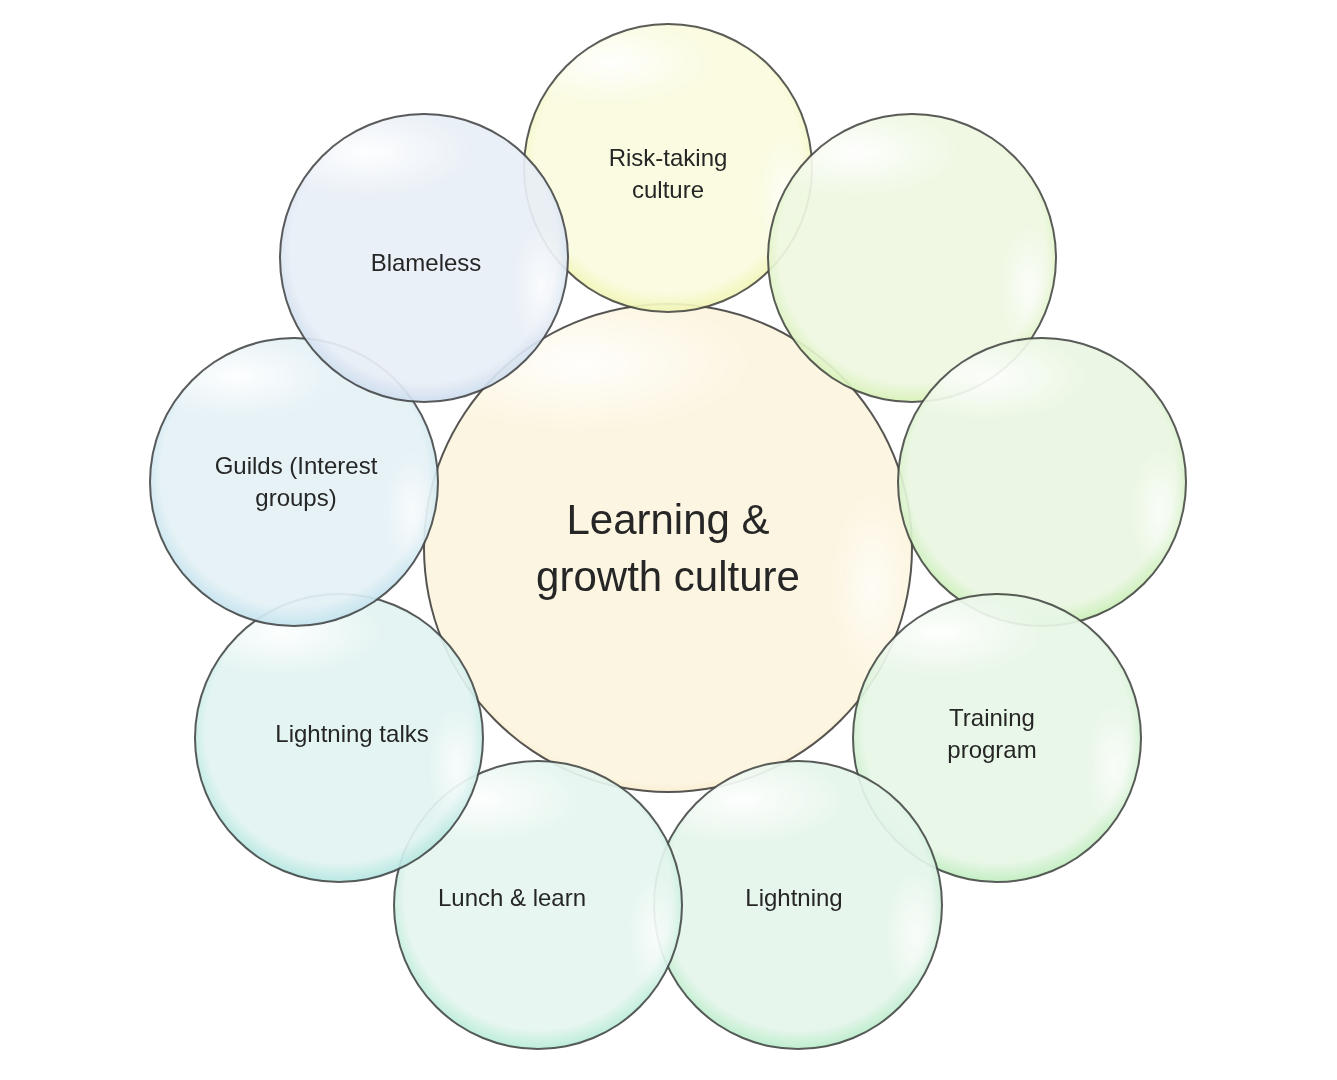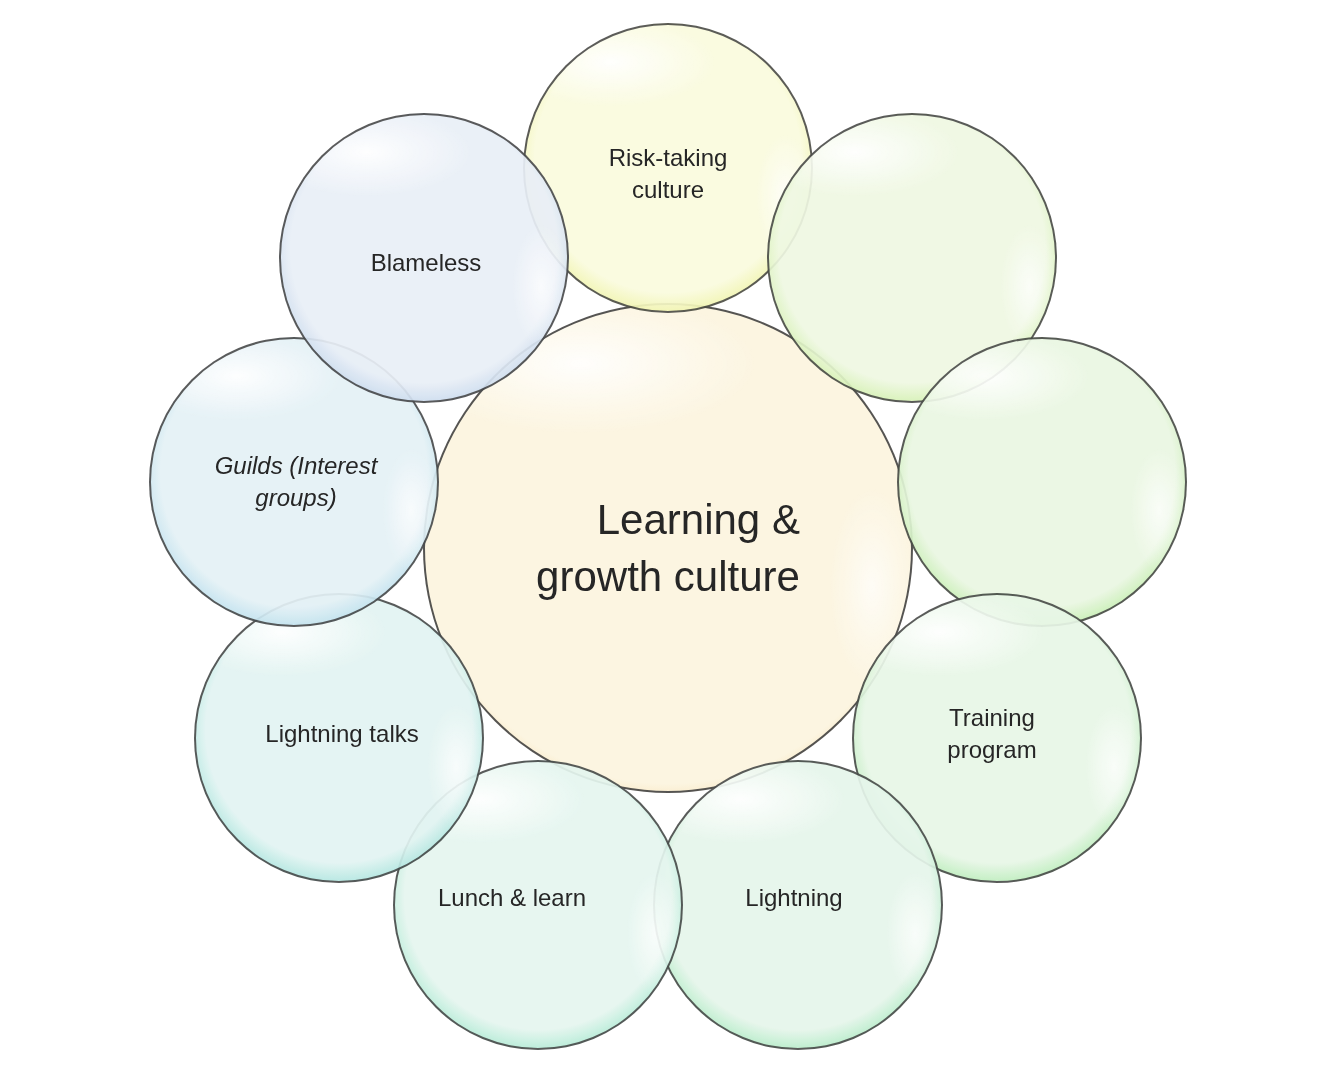--- a/index.html
+++ b/index.html
@@ -76,35 +76,35 @@
   <div class="bubble sat" style="left: 653px; top: 760px; --fill: #E6F6EB; --rim: #50D57F;"></div>
 
   <div class="bubble sat" style="left: 393px; top: 760px; --fill: #E5F6EF; --rim: #4AD2A0;"></div>
 
   <div class="bubble sat" style="left: 194px; top: 593px; --fill: #E2F4F2; --rim: #45C8B8;"></div>
 
   <div class="bubble sat" style="left: 149px; top: 337px; --fill: #E4F1F6; --rim: #74C2DC;"></div>
 
   <div class="bubble sat" style="left: 279px; top: 113px; --fill: #E9EFF7; --rim: #8DB3DB;"></div>
 
-  <div class="label ctr" style="left:668px; top:548px;text-align:right;">Learning &amp;
+  <div class="label ctr" style="left:668px; top:548px;">Learning &amp;
 growth culture</div>
 
   <div class="label sat" style="left:668px; top:174px;">Risk-taking
 culture</div>
 
 
 
   <div class="label sat" style="left:992px; top:734px;">Training
 program</div>
 
   <div class="label sat" style="left:794px; top:898px;">Lightning</div>
 
   <div class="label sat" style="left:512px; top:898px;">Lunch &amp; learn</div>
 
-  <div class="label sat" style="left:342px; top:734px;text-align:right;">Lightning talks</div>
+  <div class="label sat" style="left:352px; top:734px;text-align:right;">Lightning talks</div>
 
-  <div class="label sat" style="left:296px; top:482px;font-style:italic;">Guilds (Interest
+  <div class="label sat" style="left:296px; top:482px;">Guilds (Interest
 groups)</div>
 
   <div class="label sat" style="left:426px; top:263px;">Blameless</div>
 
 </div>
 
 </body></html>

